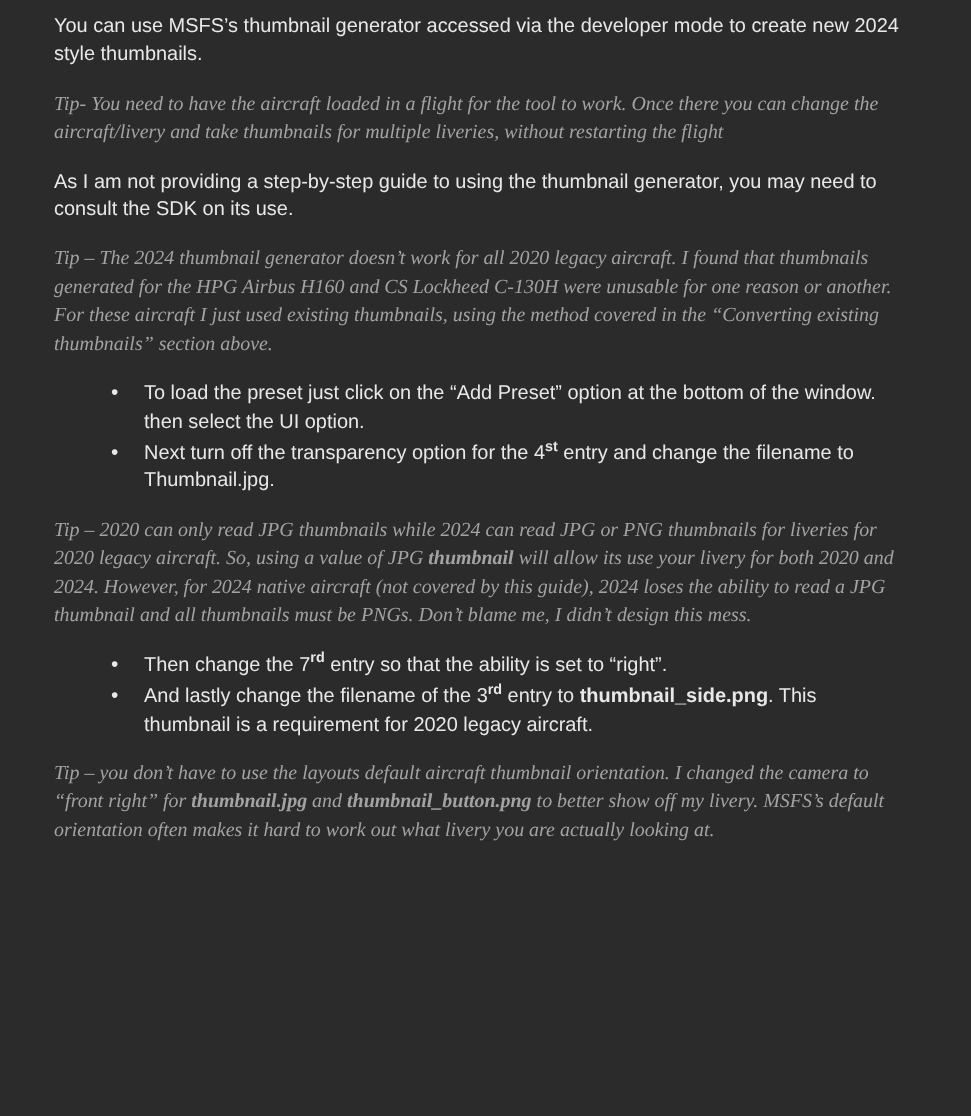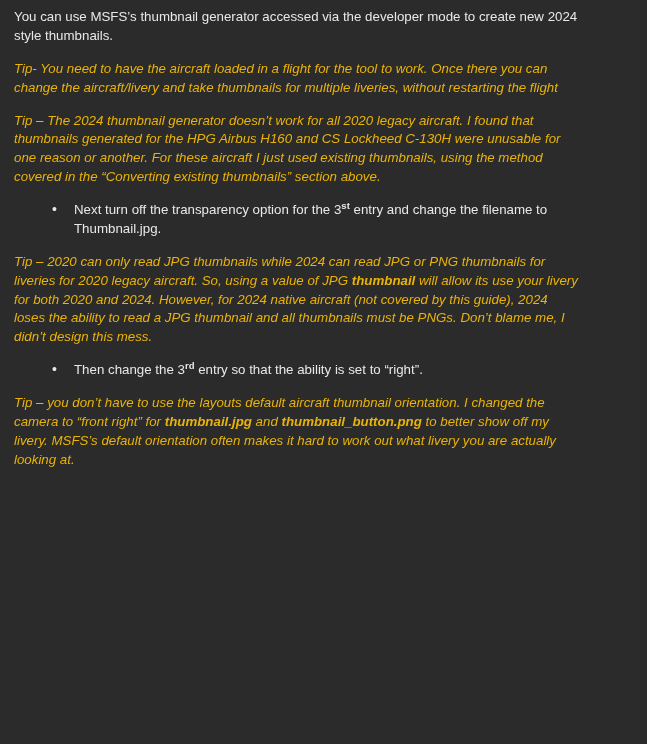--- a/index.html
+++ b/index.html
@@ -13,30 +13,32 @@
     overflow: hidden;
     font-family: "Liberation Sans", sans-serif;
     color: #e8e8e8;
   }
   .page {
     box-sizing: border-box;
     width: 595px;
     height: 744px;
     padding: 8px 14px 0 14px;
     background: #2b2b2b;
+    margin-left: 22px;
   }
   p {
     margin: 0 0 14px 0;
     font-size: 13.3px;
     line-height: 1.42;
     color: #e8e8e8;
   }
   p.tip {
-    color: #eab308;
+    color: #a3a3a3;
     font-style: italic;
+    font-family: Liberation Serif, serif;
   }
   ul {
     margin: 0 0 14px 0;
     padding: 0 0 0 38px;
     list-style: none;
   }
   li {
     position: relative;
     font-size: 13.3px;
     line-height: 1.42;
@@ -64,29 +66,32 @@
 </style>
 </head>
 <body>
 
 <div class="page">
 
   <p>You can use MSFS’s thumbnail generator accessed via the developer mode to create new 2024 style thumbnails.</p>
 
   <p class="tip">Tip- You need to have the aircraft loaded in a flight for the tool to work.  Once there you can change the aircraft/livery and take thumbnails for multiple liveries, without restarting the flight</p>
 
+  <p>As I am not providing a step-by-step guide to using the thumbnail generator, you may need to consult the SDK on its use.</p>
 
   <p class="tip">Tip – The 2024 thumbnail generator doesn’t work for all 2020 legacy aircraft.  I found that thumbnails generated for the HPG Airbus H160 and CS Lockheed C-130H were unusable for one reason or another. For these aircraft I just used existing thumbnails, using the method covered in the “Converting existing thumbnails” section above.</p>
 
 
   <ul>
-    <li><span>Next turn off the transparency option for the 3</span><sup>st</sup><span> entry and change the filename to Thumbnail.jpg.</span></li>
+    <li>To load the preset just click on the “Add Preset” option at the bottom of the window. then select the UI option.</li>
+    <li><span>Next turn off the transparency option for the 4</span><sup>st</sup><span> entry and change the filename to Thumbnail.jpg.</span></li>
   </ul>
 
   <p class="tip"><span>Tip – 2020 can only read JPG thumbnails while 2024 can read JPG or PNG thumbnails for liveries for 2020 legacy aircraft.  So, using a value of JPG </span><span class="bold">thumbnail</span><span> will allow its use your livery for both 2020 and 2024.  However, for 2024 native aircraft (not covered by this guide), 2024 loses the ability to read a JPG thumbnail and all thumbnails must be PNGs. Don’t blame me, I didn’t design this mess.</span></p>
 
   <ul>
-    <li><span>Then change the 3</span><sup>rd</sup><span> entry so that the ability is set to “right”.</span></li>
+    <li><span>Then change the 7</span><sup>rd</sup><span> entry so that the ability is set to “right”.</span></li>
+    <li><span>And lastly change the filename of the 3</span><sup>rd</sup><span> entry to </span><span class="bold">thumbnail_side.png</span><span>. This thumbnail is a requirement for 2020 legacy aircraft.</span></li>
   </ul>
 
   <p class="tip"><span>Tip – you don’t have to use the layouts default aircraft thumbnail orientation.  I changed the camera to “front right” for </span><span class="bold">thumbnail.jpg</span><span> and </span><span class="bold">thumbnail_button.png</span><span> to better show off my livery.  MSFS’s default orientation often makes it hard to work out what livery you are actually looking at.</span></p>
 
 </div>
 
 </body></html>

